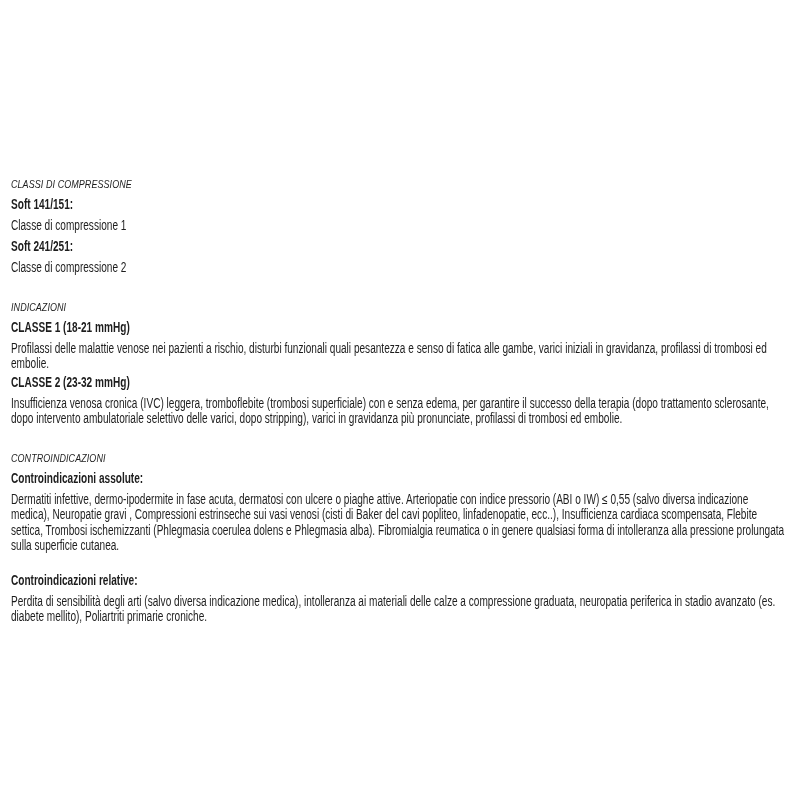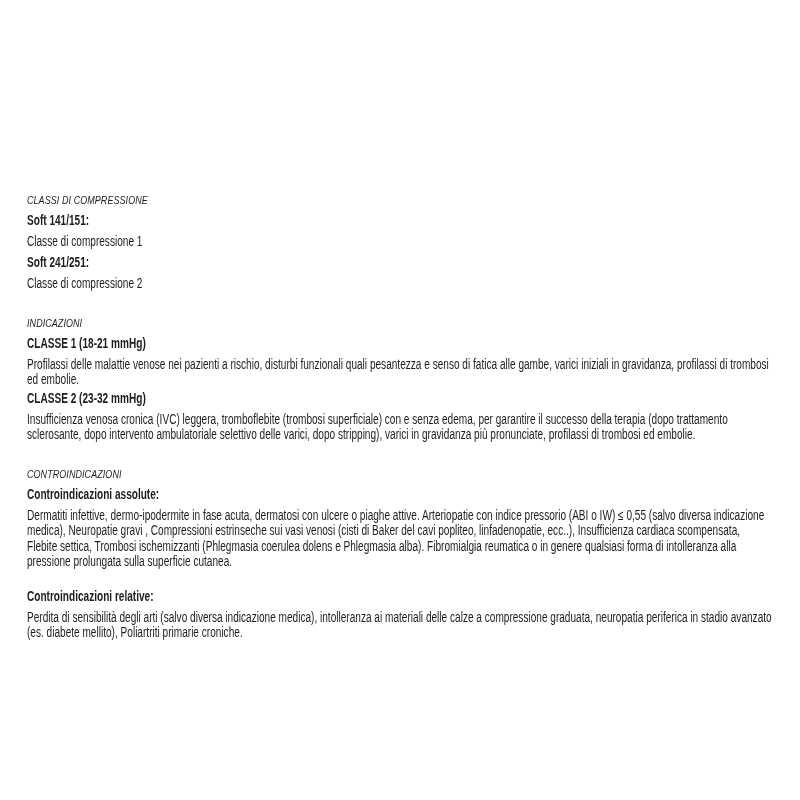--- a/index.html
+++ b/index.html
@@ -12,21 +12,21 @@
     width: 800px;
     height: 800px;
     font-family: "Liberation Sans", sans-serif;
     color: #1d1d1d;
   }
   .doc {
     box-sizing: border-box;
     width: 800px;
     padding: 177px 12px 0 11px;
   }
-  .sec { margin: 16px; }
+  .sec { margin: 0; }
   .sec + .sec { margin-top: 24px; }
 
   .sec-heading {
     font-style: italic;
     font-weight: 400;
     font-size: 11.5px;
     line-height: 14px;
     letter-spacing: 0.1px;
     margin: 0 0 6px 0;
     transform: scaleX(0.78);

